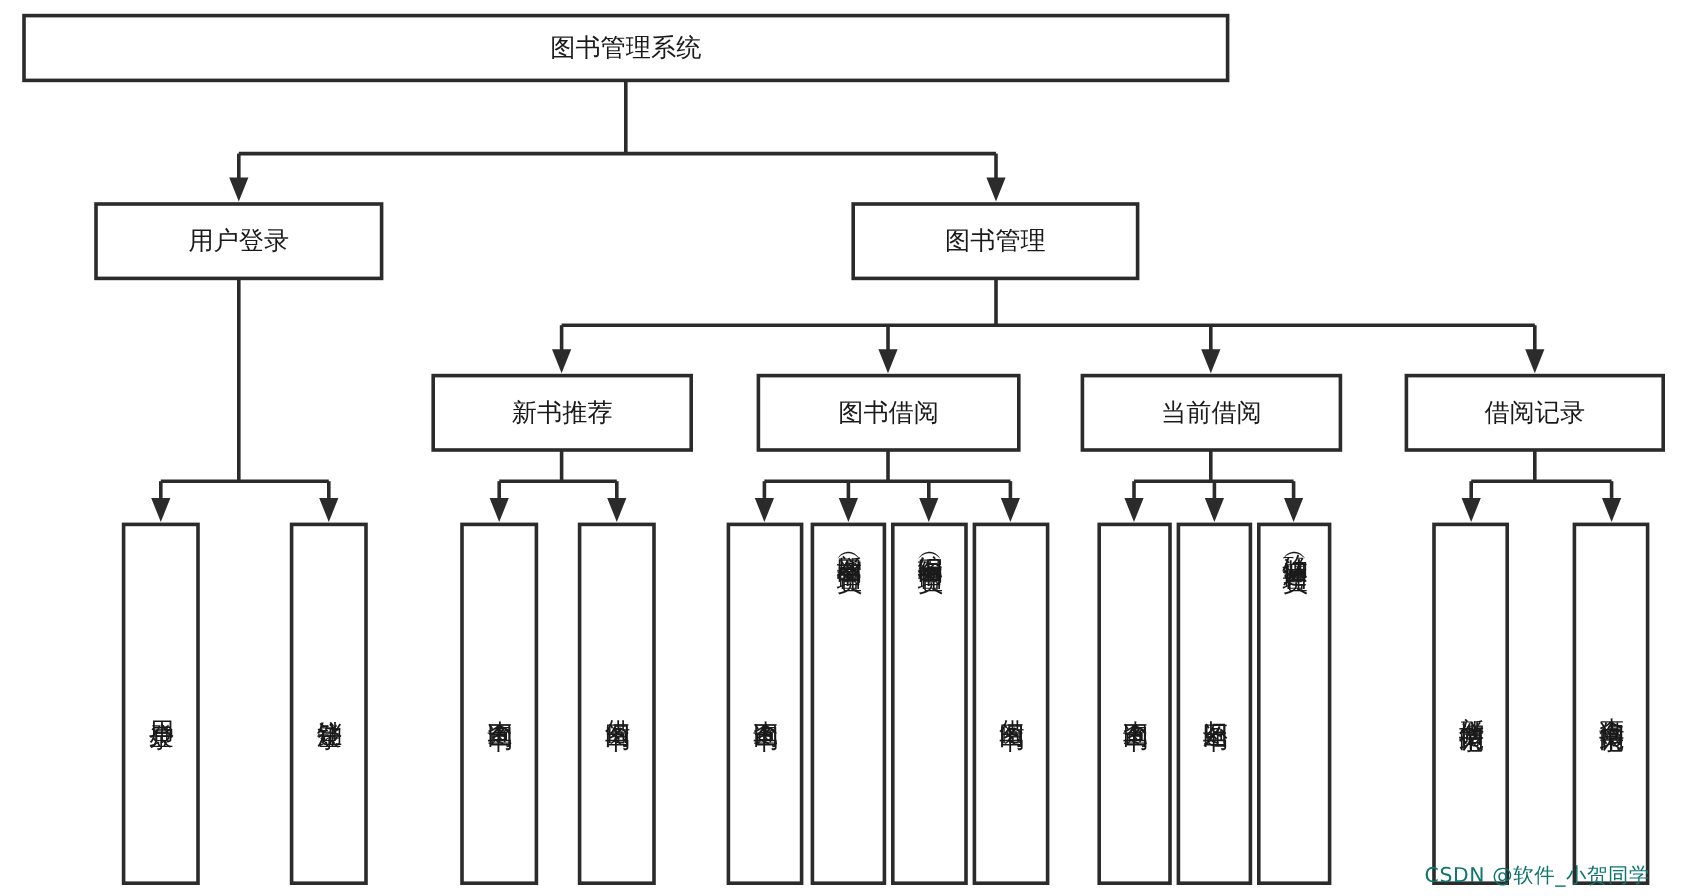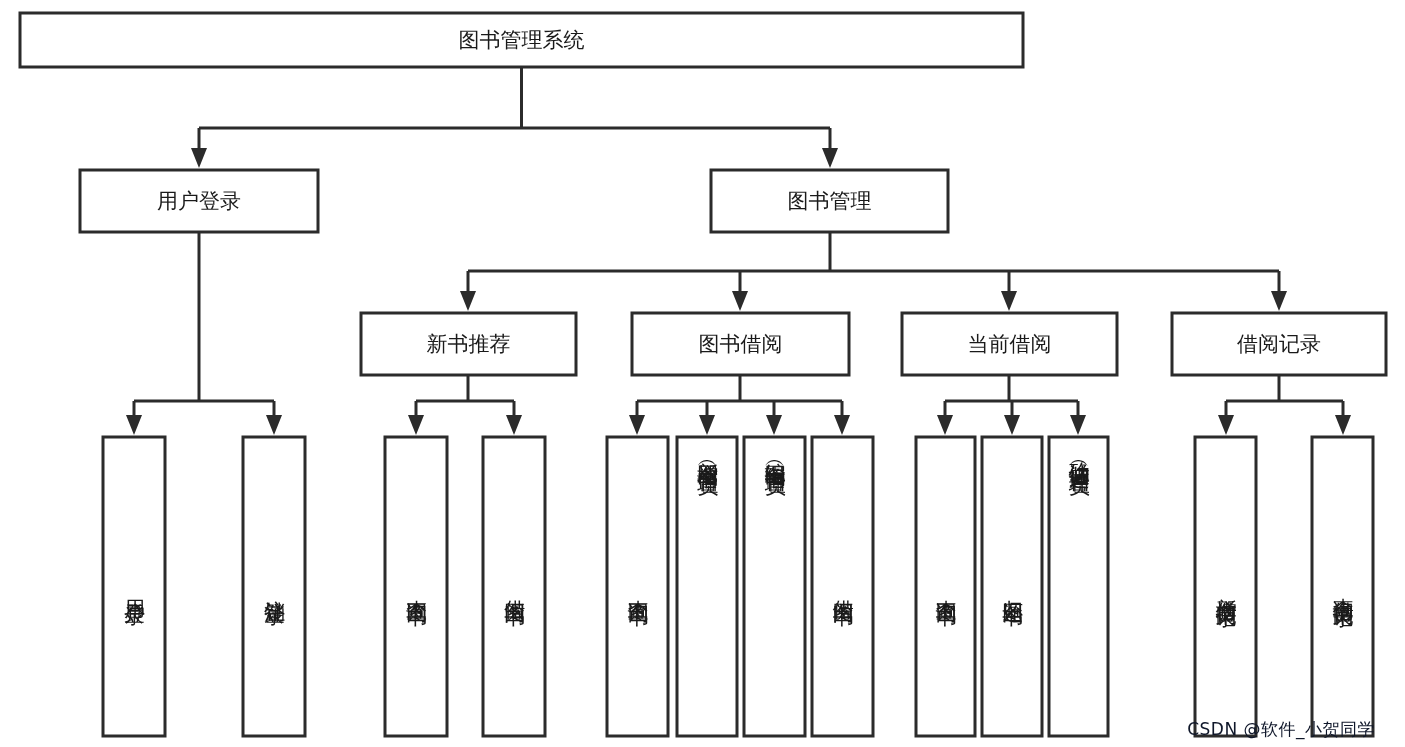--- a/index.html
+++ b/index.html
@@ -64,21 +64,21 @@
     letter-spacing: 2px;
     color: #1a1a1a;
     white-space: nowrap;
   }
   .watermark {
     position: absolute;
     right: 10px;
     bottom: 6px;
     font-family: "DejaVu Sans", "Liberation Sans", sans-serif;
     font-size: 17px;
-    color: #0f172a;
+    color: #0f766e;
     letter-spacing: 0.5px;
     white-space: nowrap;
   }
 </style>
 </head>
 <body>
 
 <div id="diagram-root">
 
   <svg class="flowchart" viewBox="0 0 1405 747" xmlns="http://www.w3.org/2000/svg">

